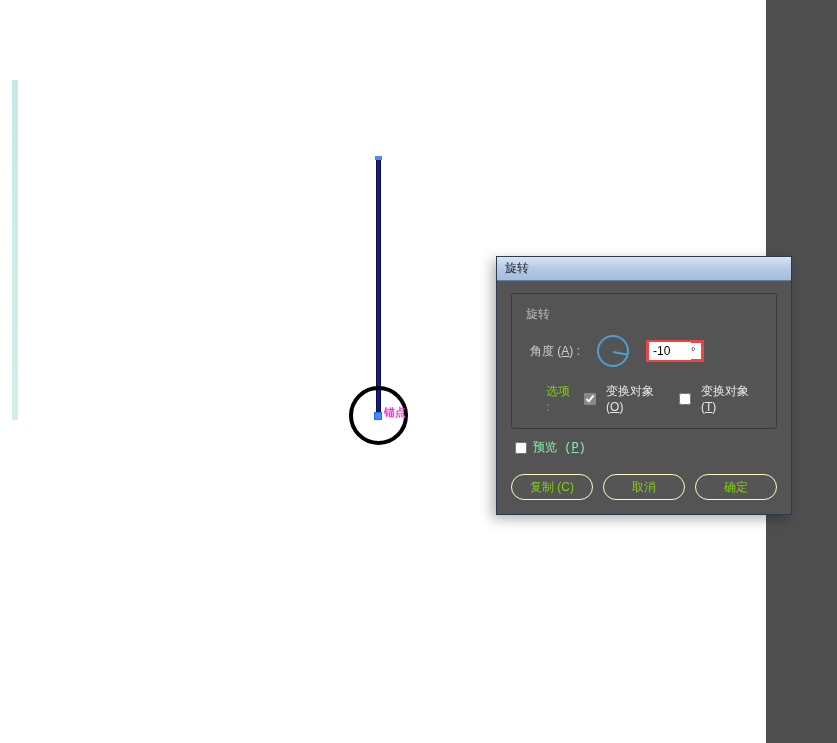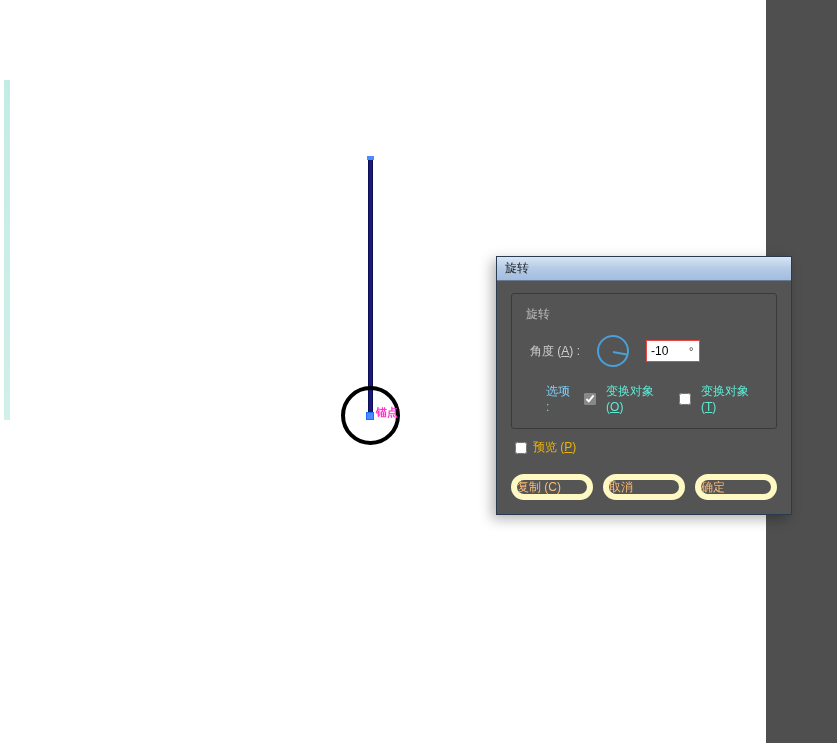--- a/index.html
+++ b/index.html
@@ -7,21 +7,21 @@
     font-family: "Microsoft YaHei", Arial, sans-serif;
     font-size: 12px;
     background: #fff;
     width: 837px;
     height: 743px;
     position: relative;
     overflow: hidden;
   }
   .canvas-area {
     position: absolute;
-    left: 4px; top: 0;
+    left: 12px; top: 0;
     width: 766px; height: 600px;
     background: #fff;
   }
   .right-panel {
     position: absolute;
     left: 766px; top: 0;
     width: 71px; height: 743px;
     background: #4f4f4f;
   }
   .left-strip {
@@ -124,21 +124,21 @@
     left: 14px; top: 14px;
     width: 14px; height: 2px;
     background: #4aa0d8;
     transform-origin: left center;
     transform: rotate(10deg);
   }
   .angle-input-wrap {
     display: flex;
     align-items: center;
     background: #fff;
-    border: 1px solid #ef4444;
+    border: 3px solid #ef4444;
     height: 22px;
   }
   .angle-input {
     width: 42px;
     border: none;
     outline: none;
     font-size: 12px;
     padding: 2px 4px;
     text-align: left;
     background: #fff;
@@ -149,50 +149,51 @@
     padding-right: 6px;
     font-size: 11px;
   }
   .options-row {
     display: flex;
     align-items: center;
     gap: 10px;
     padding-left: 20px;
     color: #888;
   }
-  .opt-label { color: #7dd3fc; }
+  .opt-label { color: #84cc16; }
   .cb {
     width: 12px; height: 12px;
     accent-color: #888;
   }
-  .opt-disabled { color: #5eead4; }
+  .opt-disabled { color: #e5e5e5; }
   .ul { text-decoration: underline; }
   .preview-row {
     display: flex;
     align-items: center;
     gap: 6px;
     margin-bottom: 18px;
     padding-left: 4px;
   }
-  .preview-label { color: #eab308; }
+  .preview-label { color: #86efac; font-family: Liberation Mono, monospace; }
   .button-row {
     display: flex;
     gap: 10px;
   }
   .btn {
     flex: 1;
     height: 26px;
-    border: 6px solid #fef9c3;
+    border: 1px solid #fef9c3;
     border-radius: 13px;
     background: #555;
-    color: #fdba74;
+    color: #84cc16;
     font-size: 12px;
     cursor: pointer;
     display: flex;
     align-items: center;
+    justify-content: center;
   }
 </style>
 </head>
 <body>
 
 <div class="canvas-area">
   <div class="left-strip"></div>
   <div class="needle"></div>
   <div class="needle-top-handle"></div>
   <div class="circle-shape"></div>

